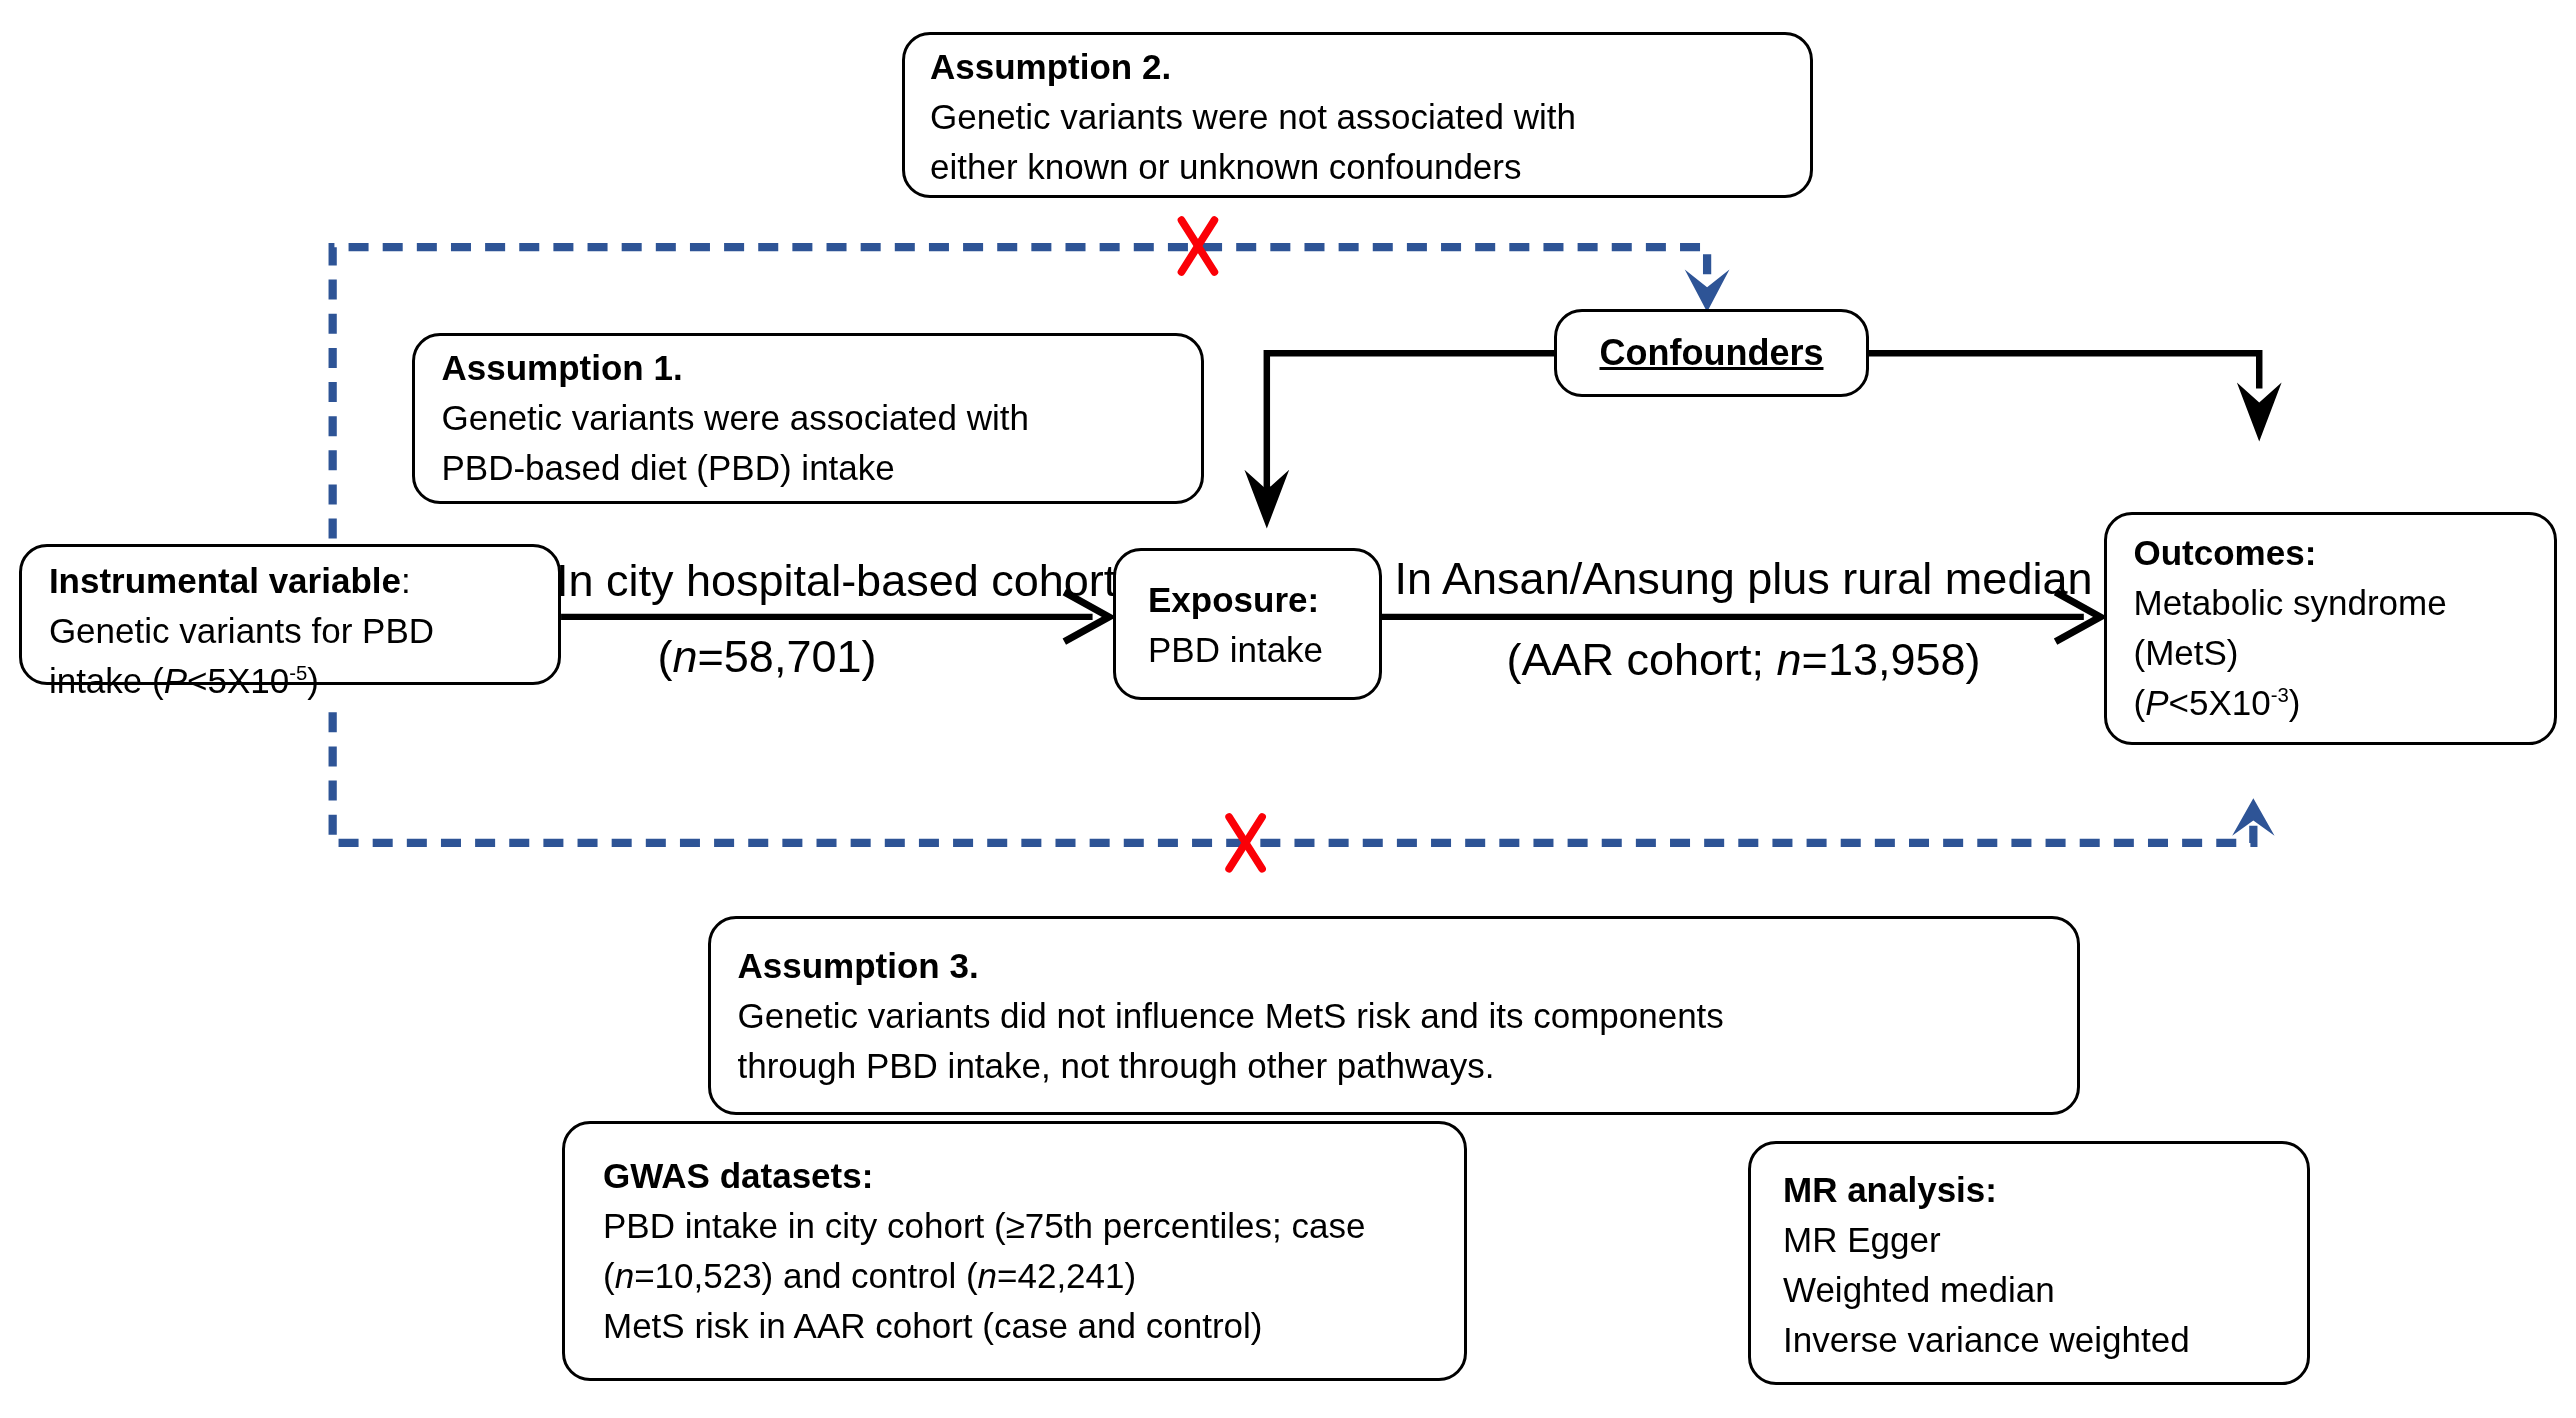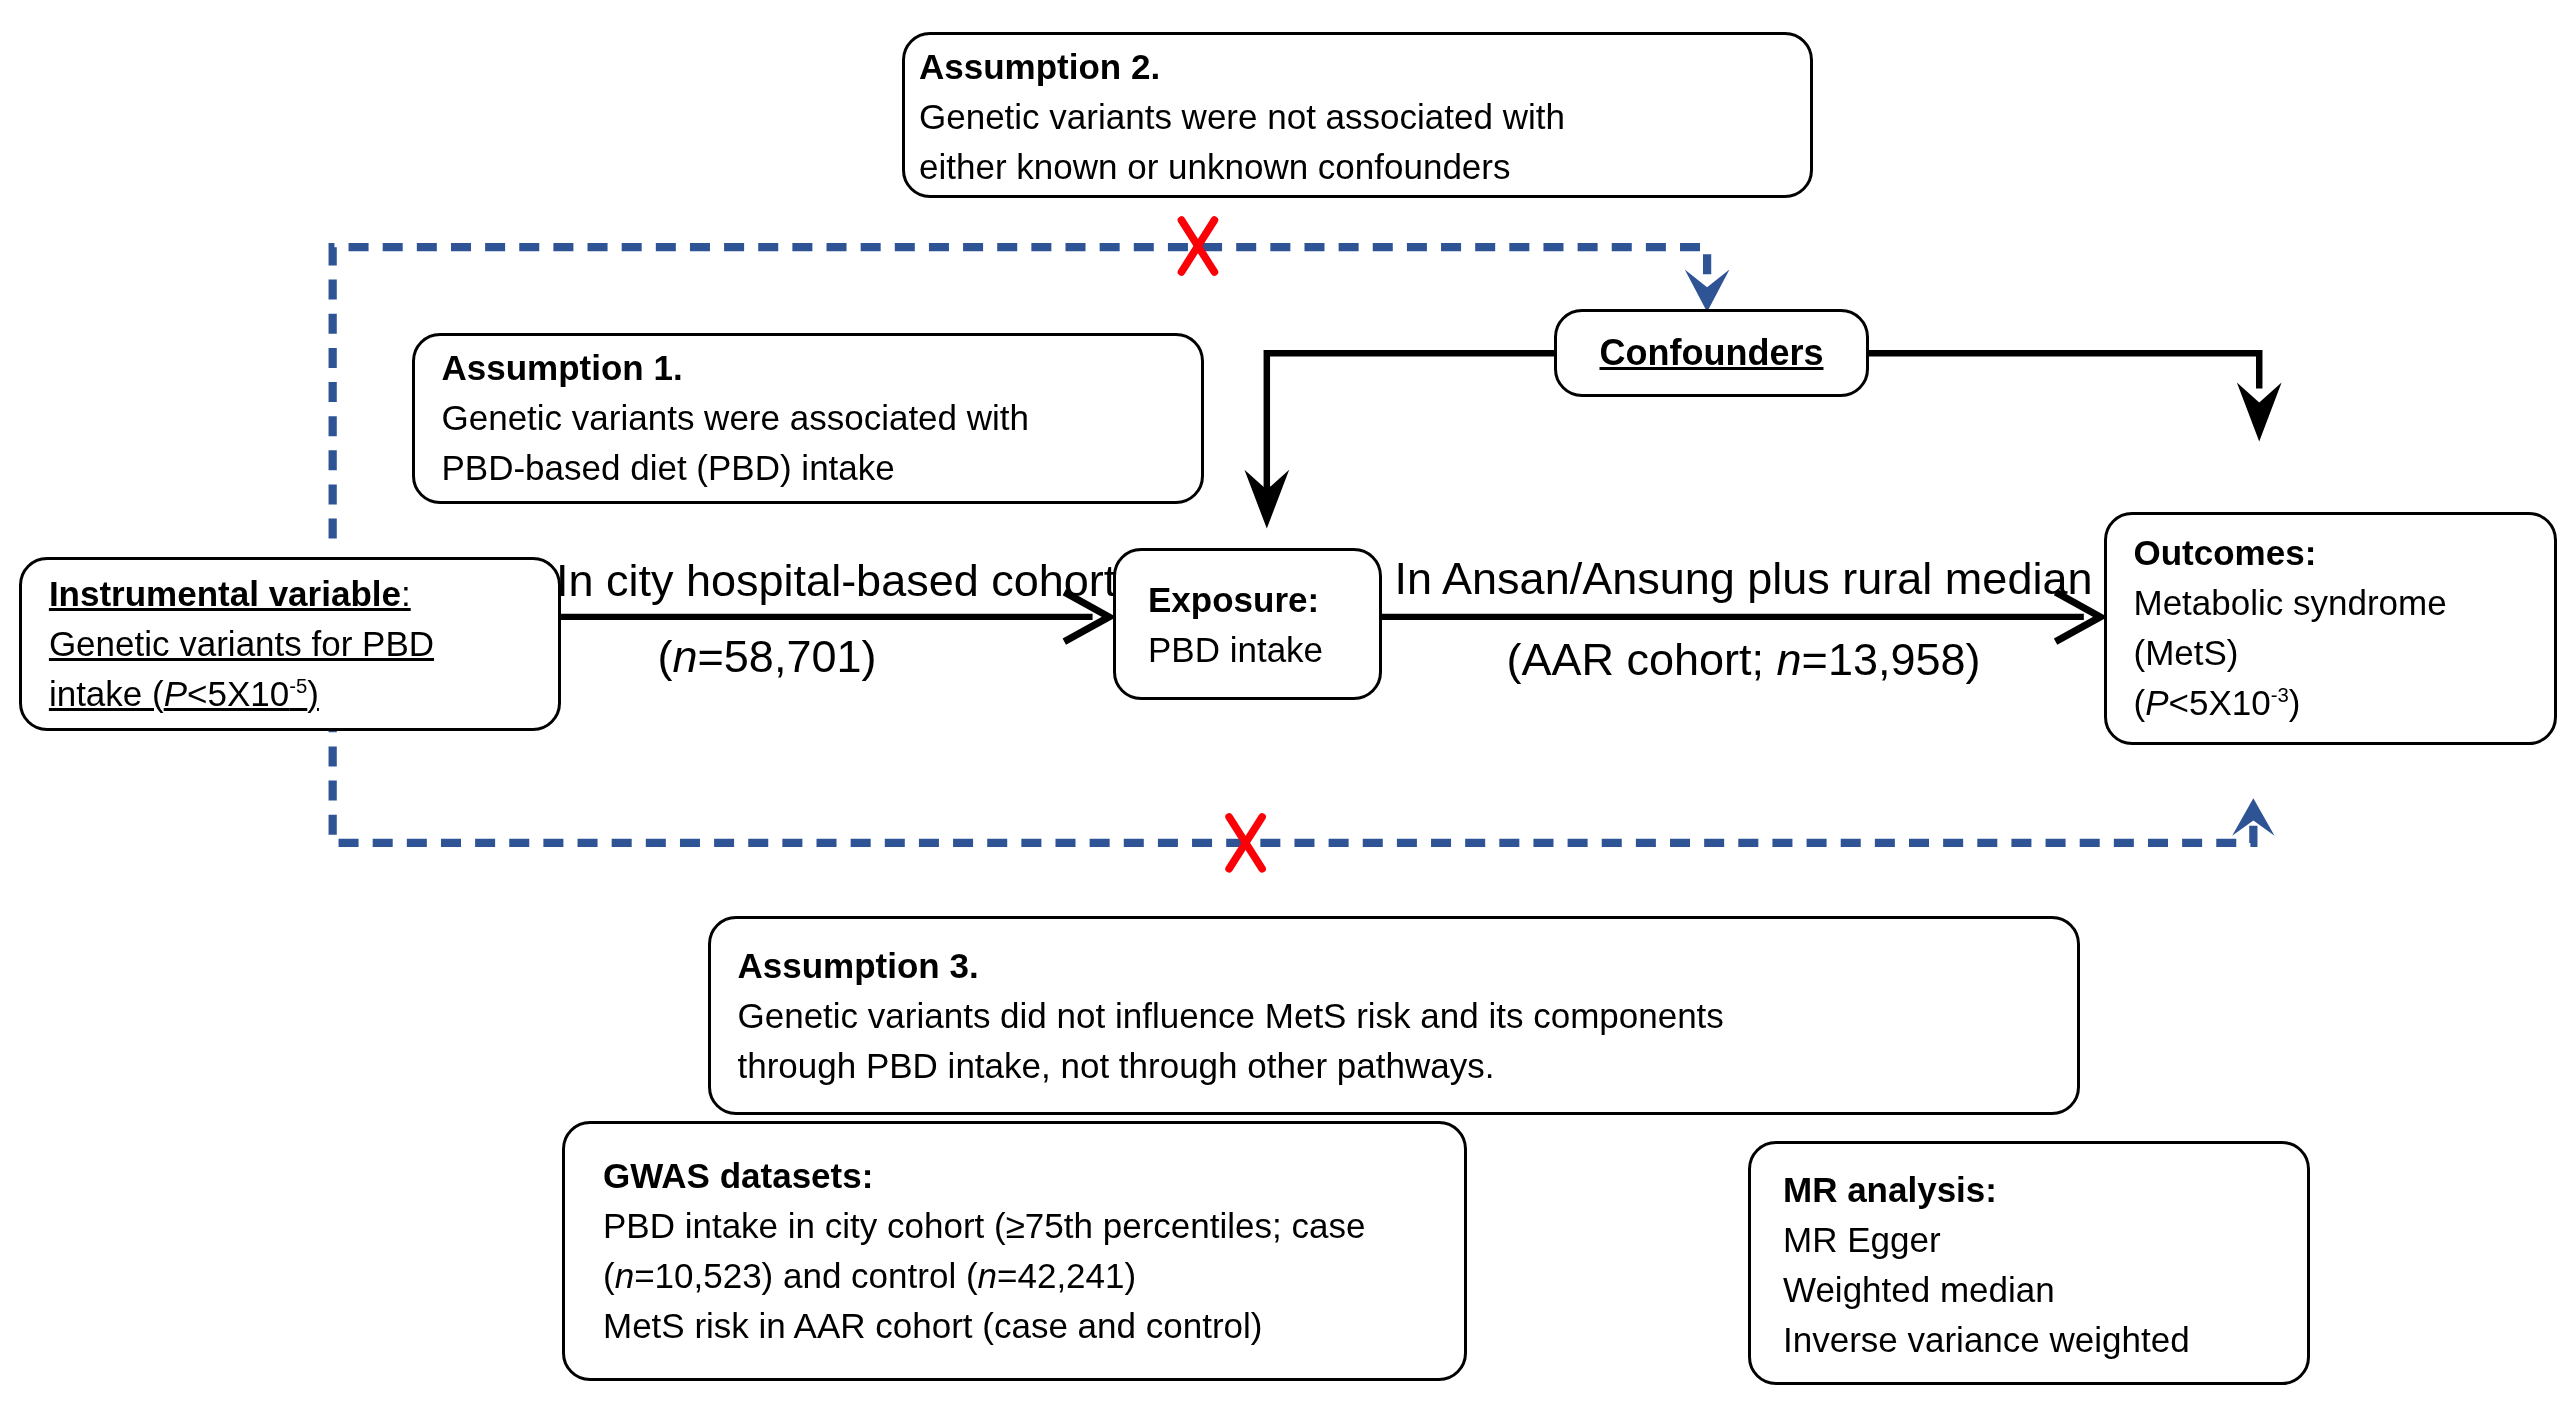--- a/index.html
+++ b/index.html
@@ -27,24 +27,24 @@
     position:absolute;
     font-size:45px;
     line-height:41px;
     text-align:center;
     z-index:1;
     white-space:nowrap;
   }
   .sup{font-size:0.58em;vertical-align:super;line-height:0;}
   .center-box{display:flex;align-items:center;justify-content:center;font-weight:bold;font-size:36px;}
   
-  #assumption2{left:902px;top:32px;width:911px;height:166px;padding:7px 14px;}
+  #assumption2{left:902px;top:32px;width:911px;height:166px;padding:7px 25px;}
   #assumption1{left:412px;top:333px;width:792px;height:171px;padding:7px 26.5px;}
   #confounders{left:1554px;top:309px;width:315px;height:88px;text-decoration:underline;}
-  #instrumental{left:19.4px;top:557px;width:542px;height:174px;padding:9.4px 26.5px;text-decoration:underline;}
+  #instrumental{left:19.4px;top:544px;width:542px;height:141px;padding:9.4px 26.5px;}
   #exposure{left:1113px;top:548px;width:269px;height:152px;padding:23.5px 32px;}
   #outcomes{left:2104px;top:512px;width:453px;height:233px;padding:13px 26.5px;}
   #assumption3{left:708px;top:916px;width:1372px;height:199px;padding:22.4px 26.5px;}
   #gwas{left:562px;top:1121px;width:905px;height:260px;padding:27px 38px;}
   #mranalysis{left:1748px;top:1141px;width:562px;height:244px;padding:21px 32px;}
   #lbl-arrow1-top{left:556px;top:560px;width:559px;}
   #lbl-arrow1-bottom{left:561px;top:636px;width:412px;}
   #lbl-arrow2-top{left:1383px;top:558px;width:721px;}
   #lbl-arrow2-bottom{left:1383px;top:639px;width:721px;}
 </style>

